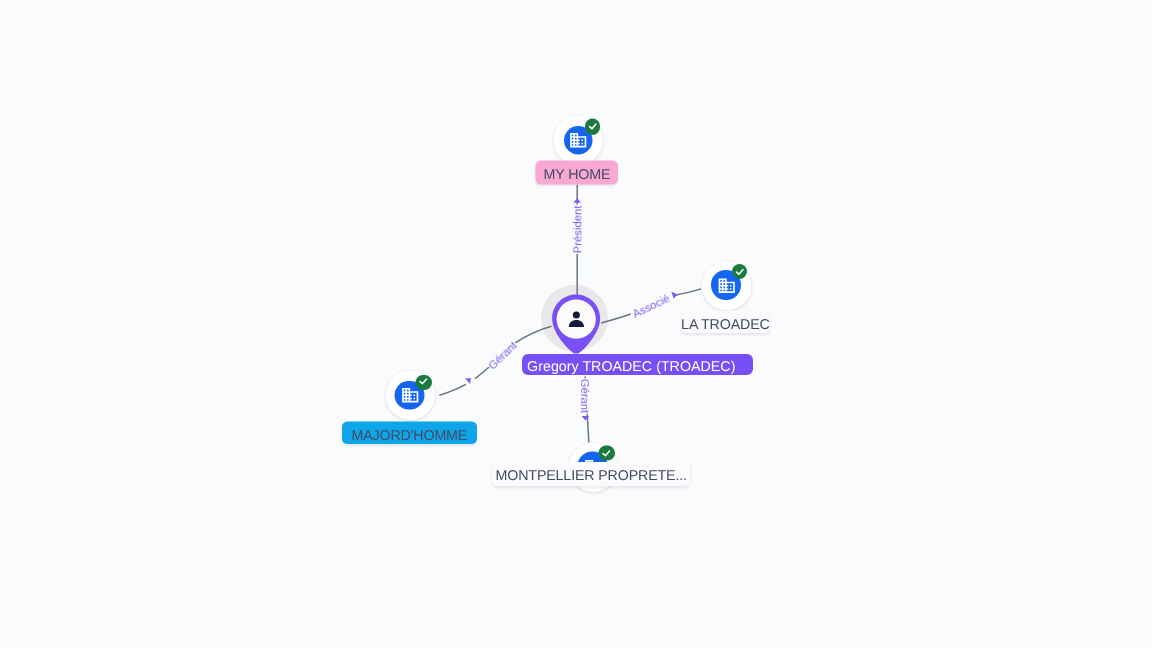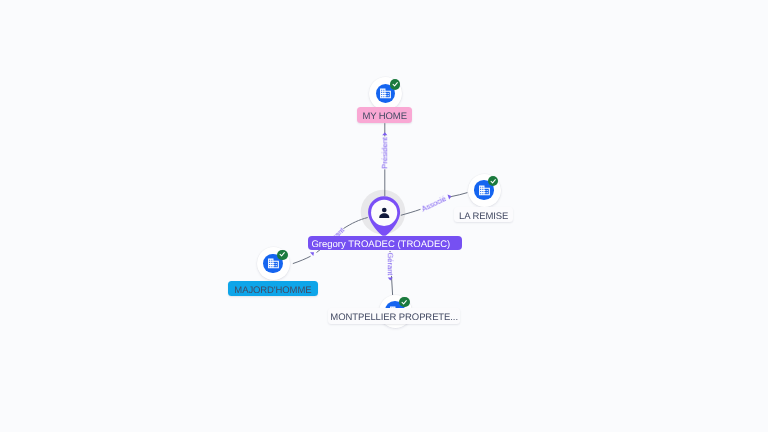--- a/index.html
+++ b/index.html
@@ -14,21 +14,21 @@
       box-shadow:0 1px 2.5px rgba(25,30,70,.10),0 0 0 .4px rgba(30,35,70,.045);}
 .inner{position:absolute;border-radius:50%;background:#1565f0;}
 .chk{position:absolute;border-radius:50%;background:#1b7a3e;}
 .lbl{will-change:transform;position:absolute;background:#fbfbfd;border-radius:3.5px;color:#434a63;
      font-size:9.5px;letter-spacing:-0.1px;white-space:nowrap;line-height:1;padding-top:3.9px;box-sizing:border-box;
      display:flex;align-items:center;justify-content:center;
      box-shadow:0 1px 2px rgba(30,35,70,.10);}
 .badge{will-change:transform;position:absolute;background:#7650f2;border-radius:4px;color:#fff;
        font-size:9.5px;letter-spacing:0.01px;white-space:nowrap;line-height:1;
        padding:3.4px 0 0 3.4px;box-sizing:border-box;
-       display:flex;align-items:center;justify-content:flex-start;}
+       display:flex;align-items:center;justify-content:flex-start;margin-left:40px;}
 .elabel{will-change:transform;position:absolute;color:#7c5cf0;font-size:7.5px;white-space:nowrap;
         background:rgba(250,251,253,0.93);padding:0 0.5px;
         transform-origin:50% 50%;line-height:1;}
 .pin{position:absolute;}
 </style>
 </head>
 <body>
 
 <div id="stage">
   <svg id="edges" width="768" height="432">
@@ -71,21 +71,21 @@
           <svg viewBox="0 0 24 24" width="12.95" height="12.95" style="position: absolute; left: 3.325px; top: 3.625px;">
             <path fill="#ffffff" d="M12 7V3H2v18h20V7H12zM6 19H4v-2h2v2zm0-4H4v-2h2v2zm0-4H4V9h2v2zm0-4H4V5h2v2zm4 12H8v-2h2v2zm0-4H8v-2h2v2zm0-4H8V9h2v2zm0-4H8V5h2v2zm10 12h-8v-2h2v-2h-2v-2h2v-2h-2V9h8v10zm-2-8h-2v2h2v-2zm0 4h-2v2h2v-2z"></path>
           </svg>
         </div>
         <div class="chk" style="left: 488.2px; top: 176.1px; width: 10.3px; height: 10.3px; background: rgb(27, 122, 62);">
           <svg viewBox="0 0 24 24" width="8.4" height="8.4" style="position: absolute; left: 0.95px; top: 0.95px;">
             <path fill="none" stroke="#ffffff" stroke-width="2.9" stroke-linecap="round" stroke-linejoin="round" d="M5.9 12.6 L10.3 16.8 L18.1 7.6"></path>
           </svg>
         </div>
       </div>
-      <div class="lbl" style="left: 453.7px; top: 206.8px; width: 59.2px; height: 15.3px; color: rgb(67, 74, 99); background: rgb(251, 251, 253);">LA REMISE</div>
+      <div class="lbl" style="left: 453.7px; top: 206.8px; width: 59.2px; height: 15.3px; color: rgb(67, 74, 99); background: rgb(251, 251, 253);">LA TROADEC</div>
       <div class="node">
         <div class="ring" style="left: 256.6px; top: 247px; width: 33.2px; height: 33.2px;"></div>
         <div class="inner" style="left: 263.4px; top: 253.8px; width: 19.6px; height: 19.6px; background: rgb(21, 101, 240);">
           <svg viewBox="0 0 24 24" width="12.95" height="12.95" style="position: absolute; left: 3.325px; top: 3.625px;">
             <path fill="#ffffff" d="M12 7V3H2v18h20V7H12zM6 19H4v-2h2v2zm0-4H4v-2h2v2zm0-4H4V9h2v2zm0-4H4V5h2v2zm4 12H8v-2h2v2zm0-4H8v-2h2v2zm0-4H8V9h2v2zm0-4H8V5h2v2zm10 12h-8v-2h2v-2h-2v-2h2v-2h-2V9h8v10zm-2-8h-2v2h2v-2zm0 4h-2v2h2v-2z"></path>
           </svg>
         </div>
         <div class="chk" style="left: 277.3px; top: 249.5px; width: 10.3px; height: 10.3px; background: rgb(27, 122, 62);">
           <svg viewBox="0 0 24 24" width="8.4" height="8.4" style="position: absolute; left: 0.95px; top: 0.95px;">
             <path fill="none" stroke="#ffffff" stroke-width="2.9" stroke-linecap="round" stroke-linejoin="round" d="M5.9 12.6 L10.3 16.8 L18.1 7.6"></path>

